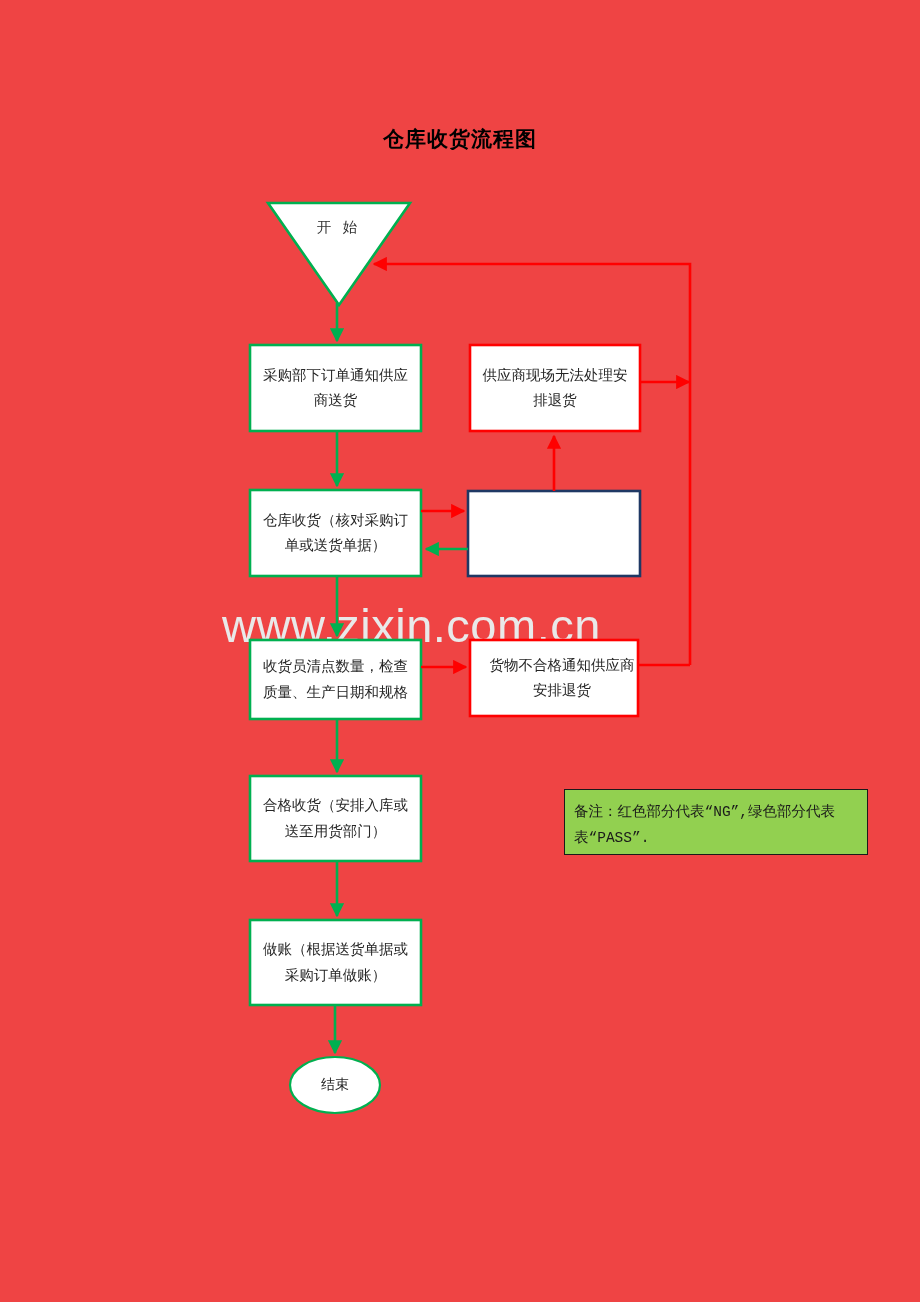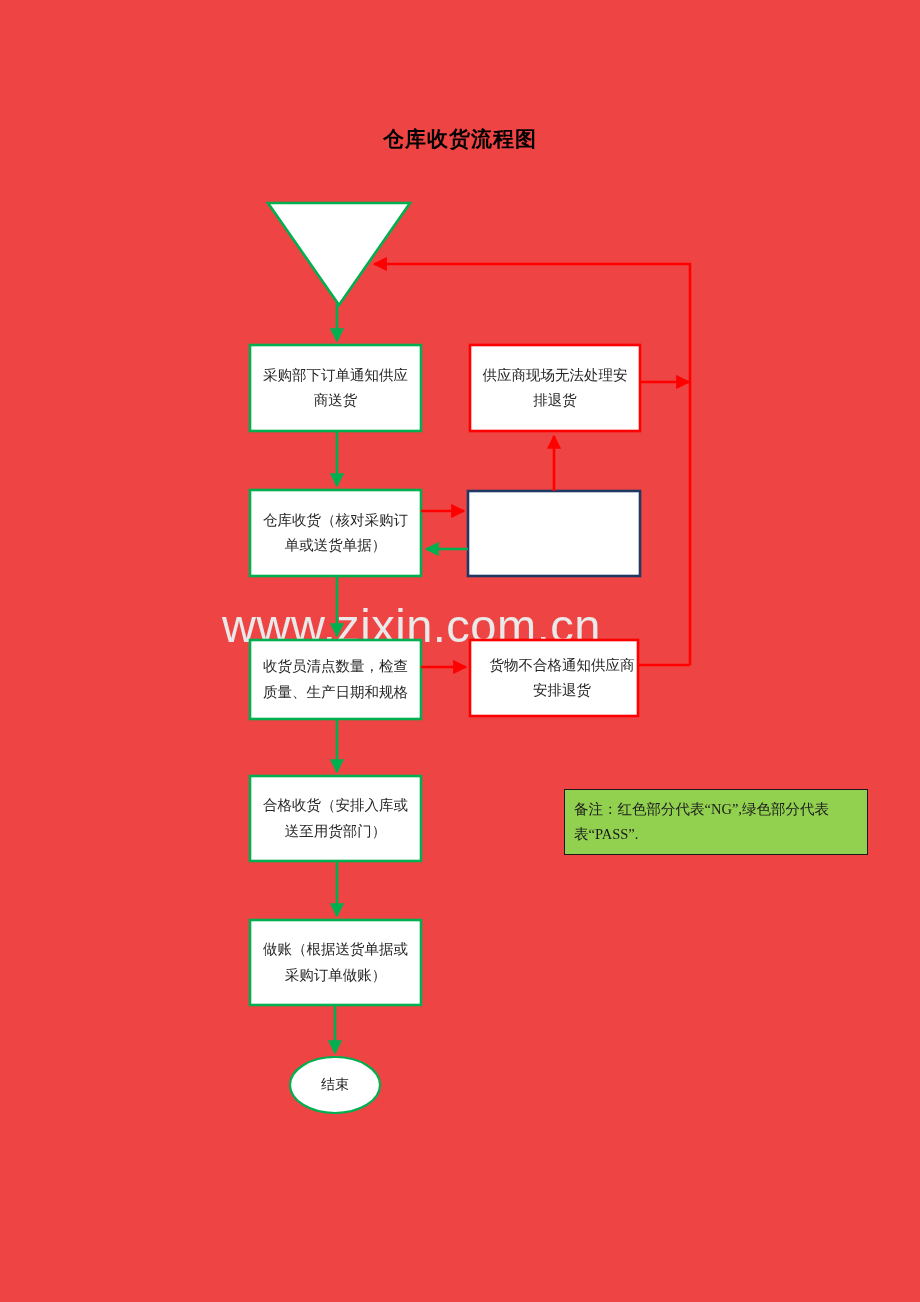--- a/index.html
+++ b/index.html
@@ -68,25 +68,25 @@
     border: 1.5px solid #1a1a1a;
     box-sizing: border-box;
   }
   .note-text {
     position: absolute;
     left: 574px;
     top: 793px;
     width: 290px;
     height: 58px;
     display: flex;
-    align-items: center;
+    align-items: flex-end;
     font-size: 14.5px;
     line-height: 1.75;
     color: #1a1a1a;
-    font-family: Liberation Serif, serif;
+    font-family: Liberation Mono, monospace;
   }
   .watermark {
     position: absolute;
     left: 222px;
     top: 598px;
     width: 480px;
     font-size: 47px;
     letter-spacing: 0.5px;
     color: #e9e9e9;
     font-family: "Liberation Sans", "DejaVu Sans", sans-serif;
@@ -155,20 +155,23 @@
 
     <path d="M 638 665 L 690 665" fill="none" stroke="#FF0000" stroke-width="2.6"></path>
 
     <path d="M 337 719 L 337 772" fill="none" stroke="#00B050" stroke-width="2.6" marker-end="url(#arrow-green)"></path>
 
     <path d="M 337 861 L 337 916" fill="none" stroke="#00B050" stroke-width="2.6" marker-end="url(#arrow-green)"></path>
 
     <path d="M 335 1005 L 335 1053" fill="none" stroke="#00B050" stroke-width="2.6" marker-end="url(#arrow-green)"></path>
   </svg>
 
+  <div class="node-label start-label" style="left:268px; top:205px; width:142px; height:46px;">
+    <span>开 始</span>
+  </div>
 
   <div class="node-label" style="left:470px; top:345px; width:170px; height:86px;">
     <div>
       <span>供应商现场无法处理安</span>
       <span>排退货</span>
     </div>
   </div>
 
   <div class="node-label" style="left:250px; top:345px; width:171px; height:86px;">
     <div>

